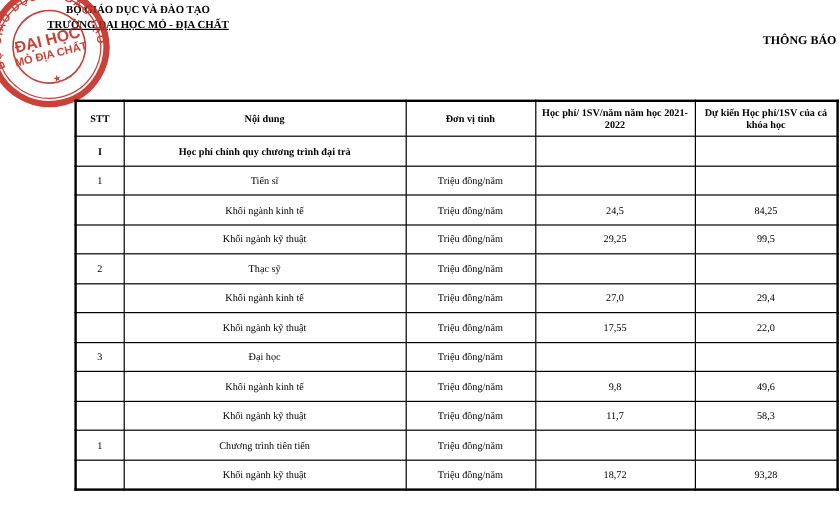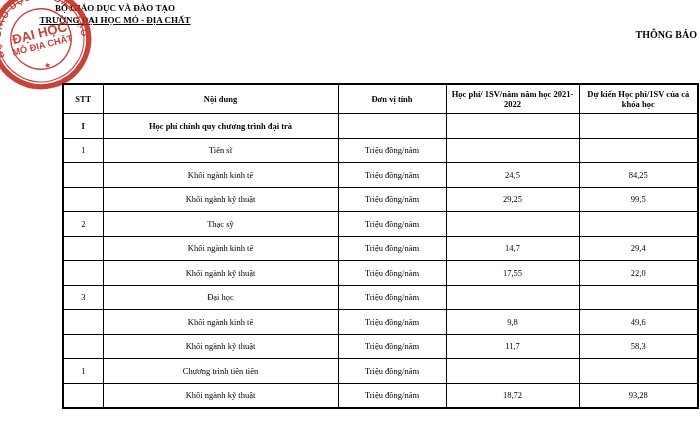--- a/index.html
+++ b/index.html
@@ -122,21 +122,21 @@
         <td class="stt">2</td>
         <td class="content">Thạc sỹ</td>
         <td class="unit">Triệu đồng/năm</td>
         <td class="fee"></td>
         <td class="total"></td>
       </tr>
       <tr>
         <td class="stt"></td>
         <td class="content">Khối ngành kinh tế</td>
         <td class="unit">Triệu đồng/năm</td>
-        <td class="fee">14,7</td>
+        <td class="fee">27,0</td>
         <td class="total">29,4</td>
       </tr>
       <tr>
         <td class="stt"></td>
         <td class="content">Khối ngành kỹ thuật</td>
         <td class="unit">Triệu đồng/năm</td>
         <td class="fee">17,55</td>
         <td class="total">22,0</td>
       </tr>
       <tr>

